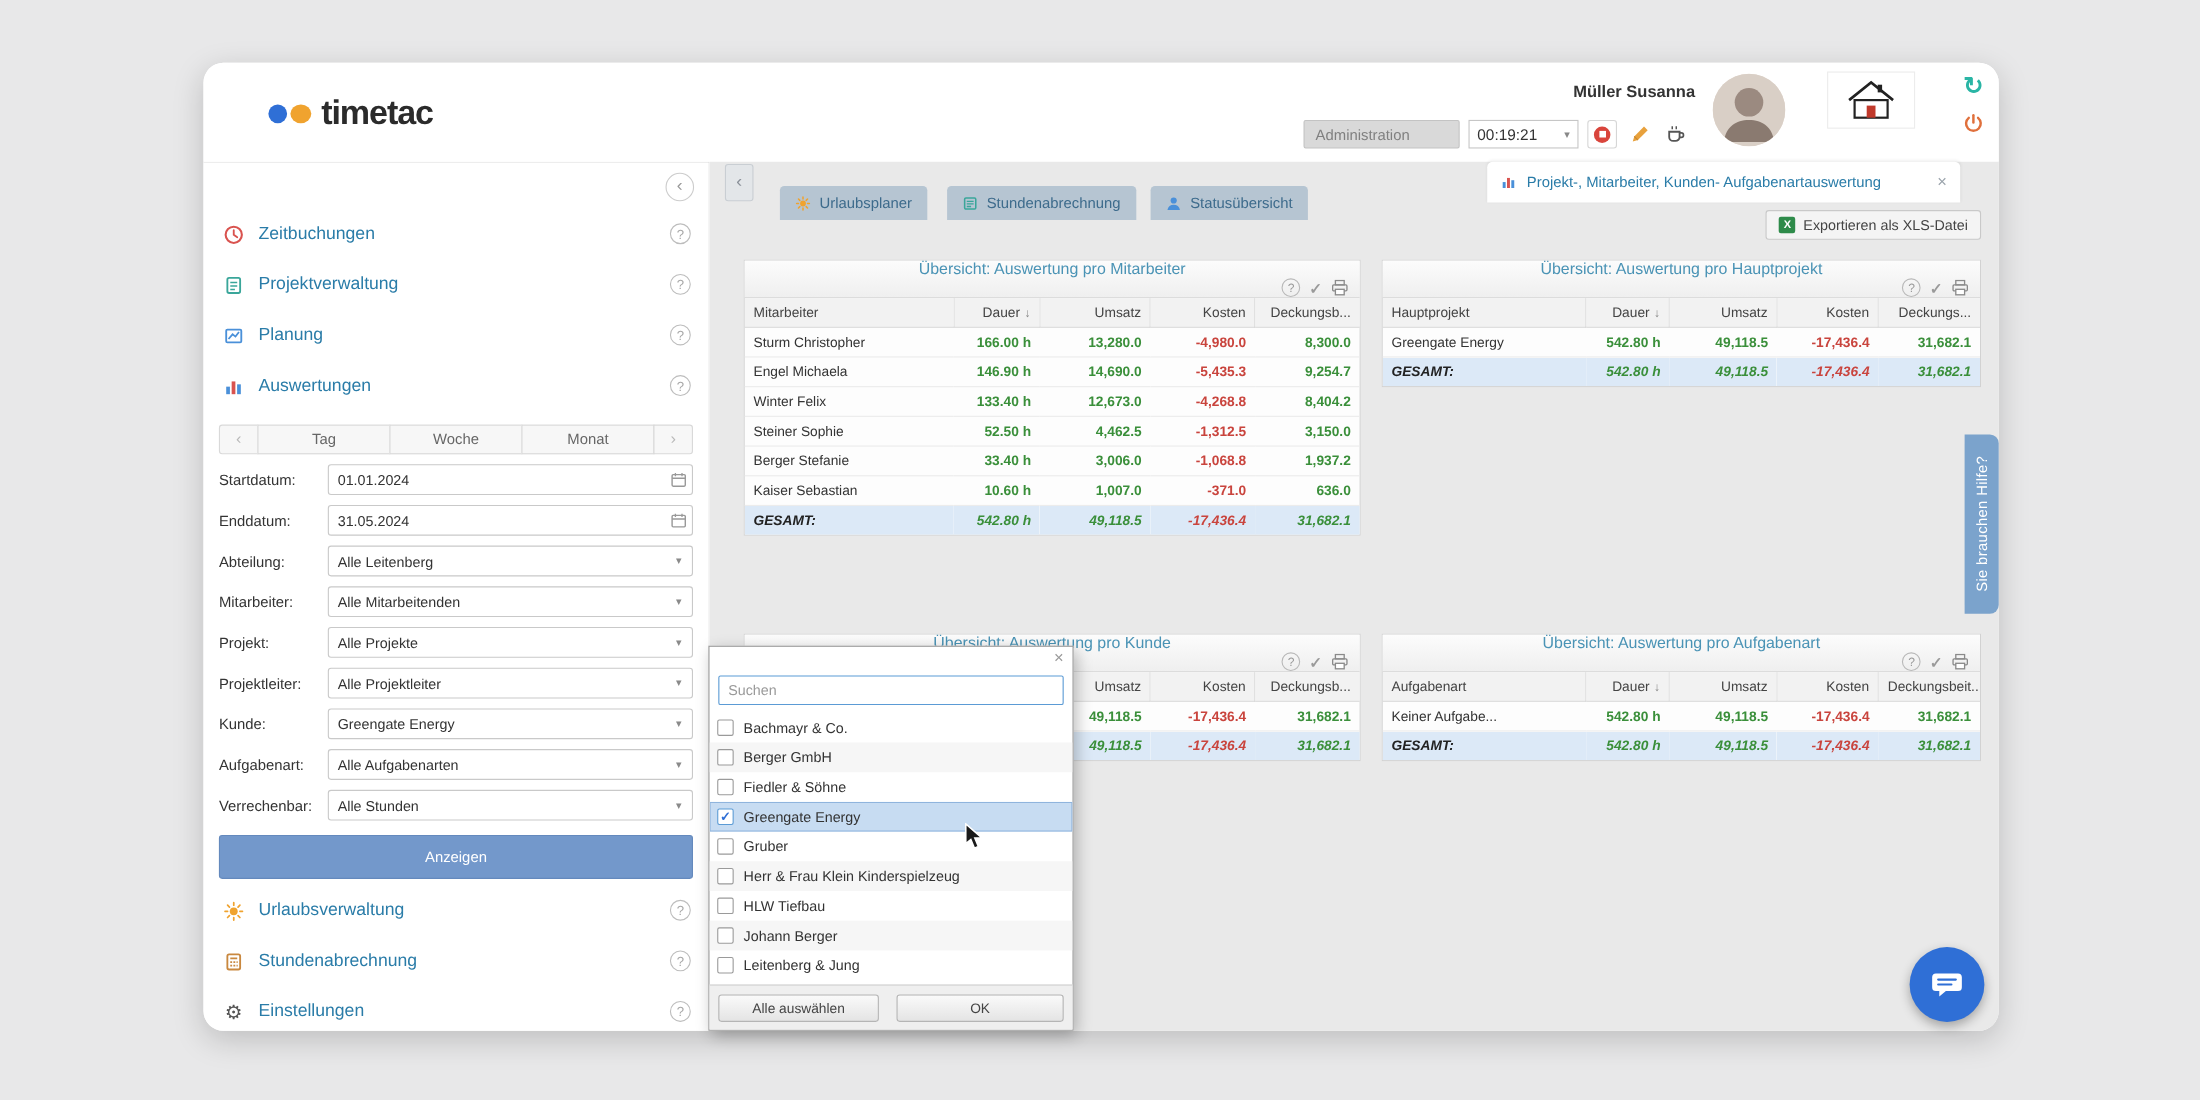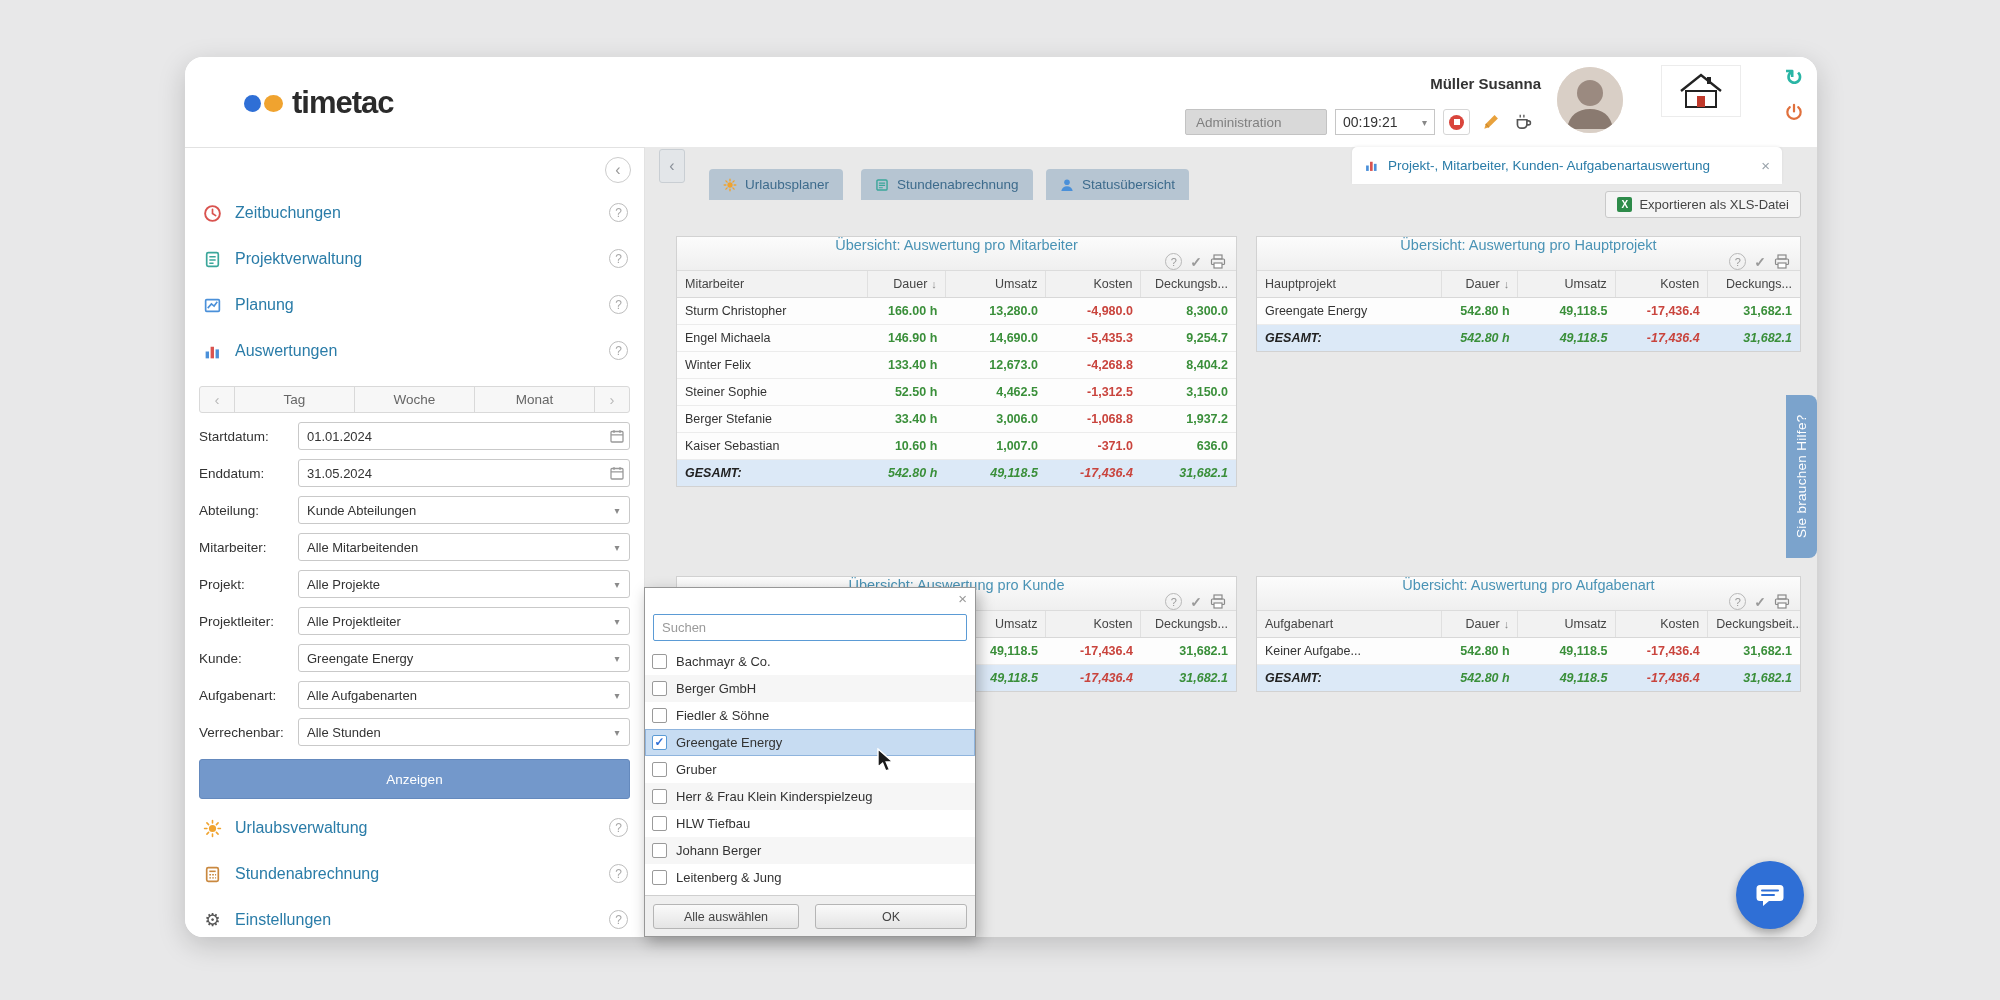--- a/index.html
+++ b/index.html
@@ -304,21 +304,21 @@
                 <rect x="2" y="3.5" width="12" height="10.5" rx="1" fill="none" stroke="#999" stroke-width="1.3"></rect>
                 <path d="M5 2v3M11 2v3M2 6.8h12" stroke="#999" stroke-width="1.2"></path>
               </svg>
             </span>
           </div>
         </div>
 
         <div class="field-row">
           <label class="field-label">Abteilung:</label>
           <div class="field-control">
-            <span class="select-value">Kunde Abteilungen</span>
+            <span class="select-value">Alle Leitenberg</span>
             <span class="ctl-icon-zone">
                 <span class="select-caret">▾</span>
               </span>
           </div>
         </div>
 
         <div class="field-row">
           <label class="field-label">Mitarbeiter:</label>
           <div class="field-control">
             <span class="select-value">Alle Mitarbeitenden</span>

